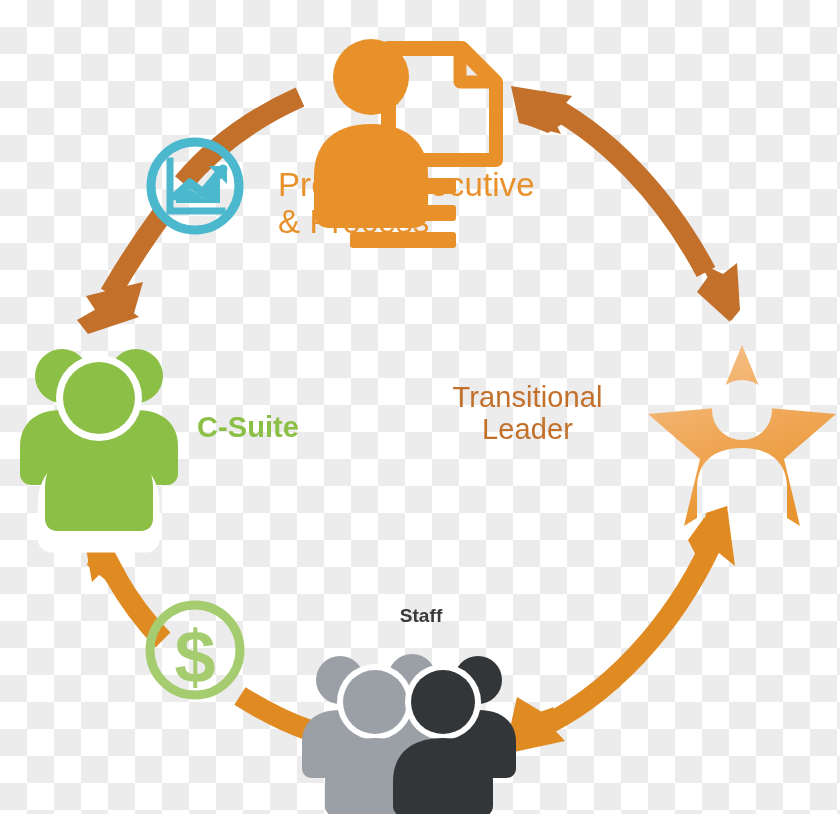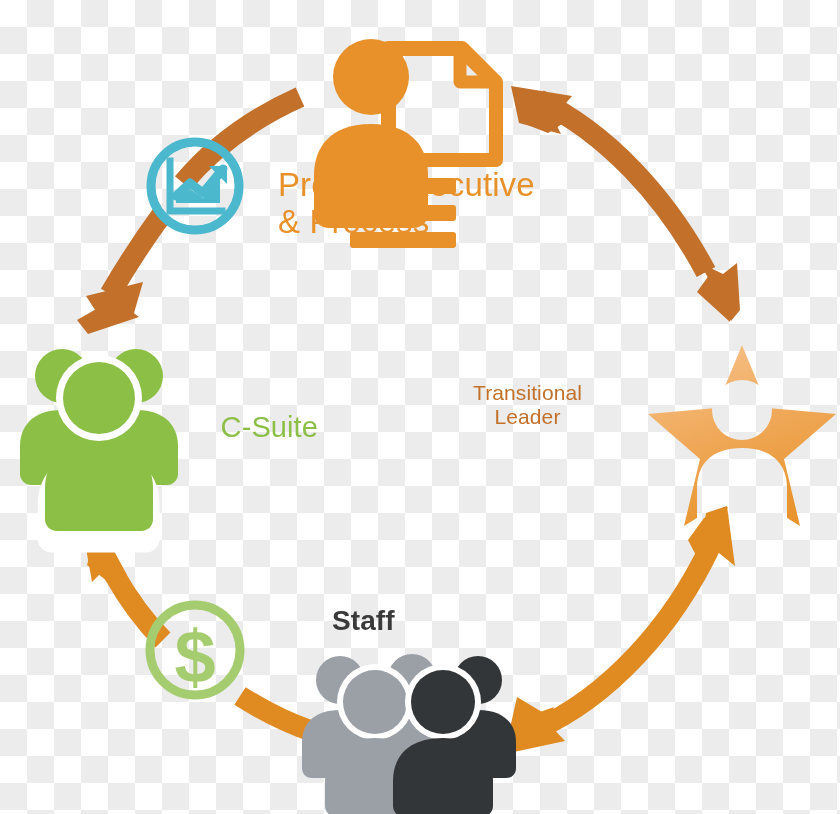--- a/index.html
+++ b/index.html
@@ -46,34 +46,36 @@
     top: 167px;
     width: 300px;
     text-align: left;
     font-size: 33px;
   }
   #label-transitional {
     left: 410px;
     top: 381px;
     width: 235px;
     text-align: center;
-    font-size: 21px;
+    font-size: 29px;
   }
   #label-csuite {
     left: 178px;
     top: 411px;
     width: 140px;
-    text-align: right;
+    text-align: center;
     font-size: 29px;
+    font-weight: bold;
   }
   #label-staff {
-    left: 332px;
+    left: 341px;
     top: 605px;
     width: 160px;
-    font-size: 28px;
+    text-align: center;
+    font-size: 19px;
     font-weight: bold;
   }
 </style>
 </head>
 <body>
 
 <div id="diagram-root">
 
   <svg id="diagram-svg" viewBox="0 0 840 814">
     <defs>

